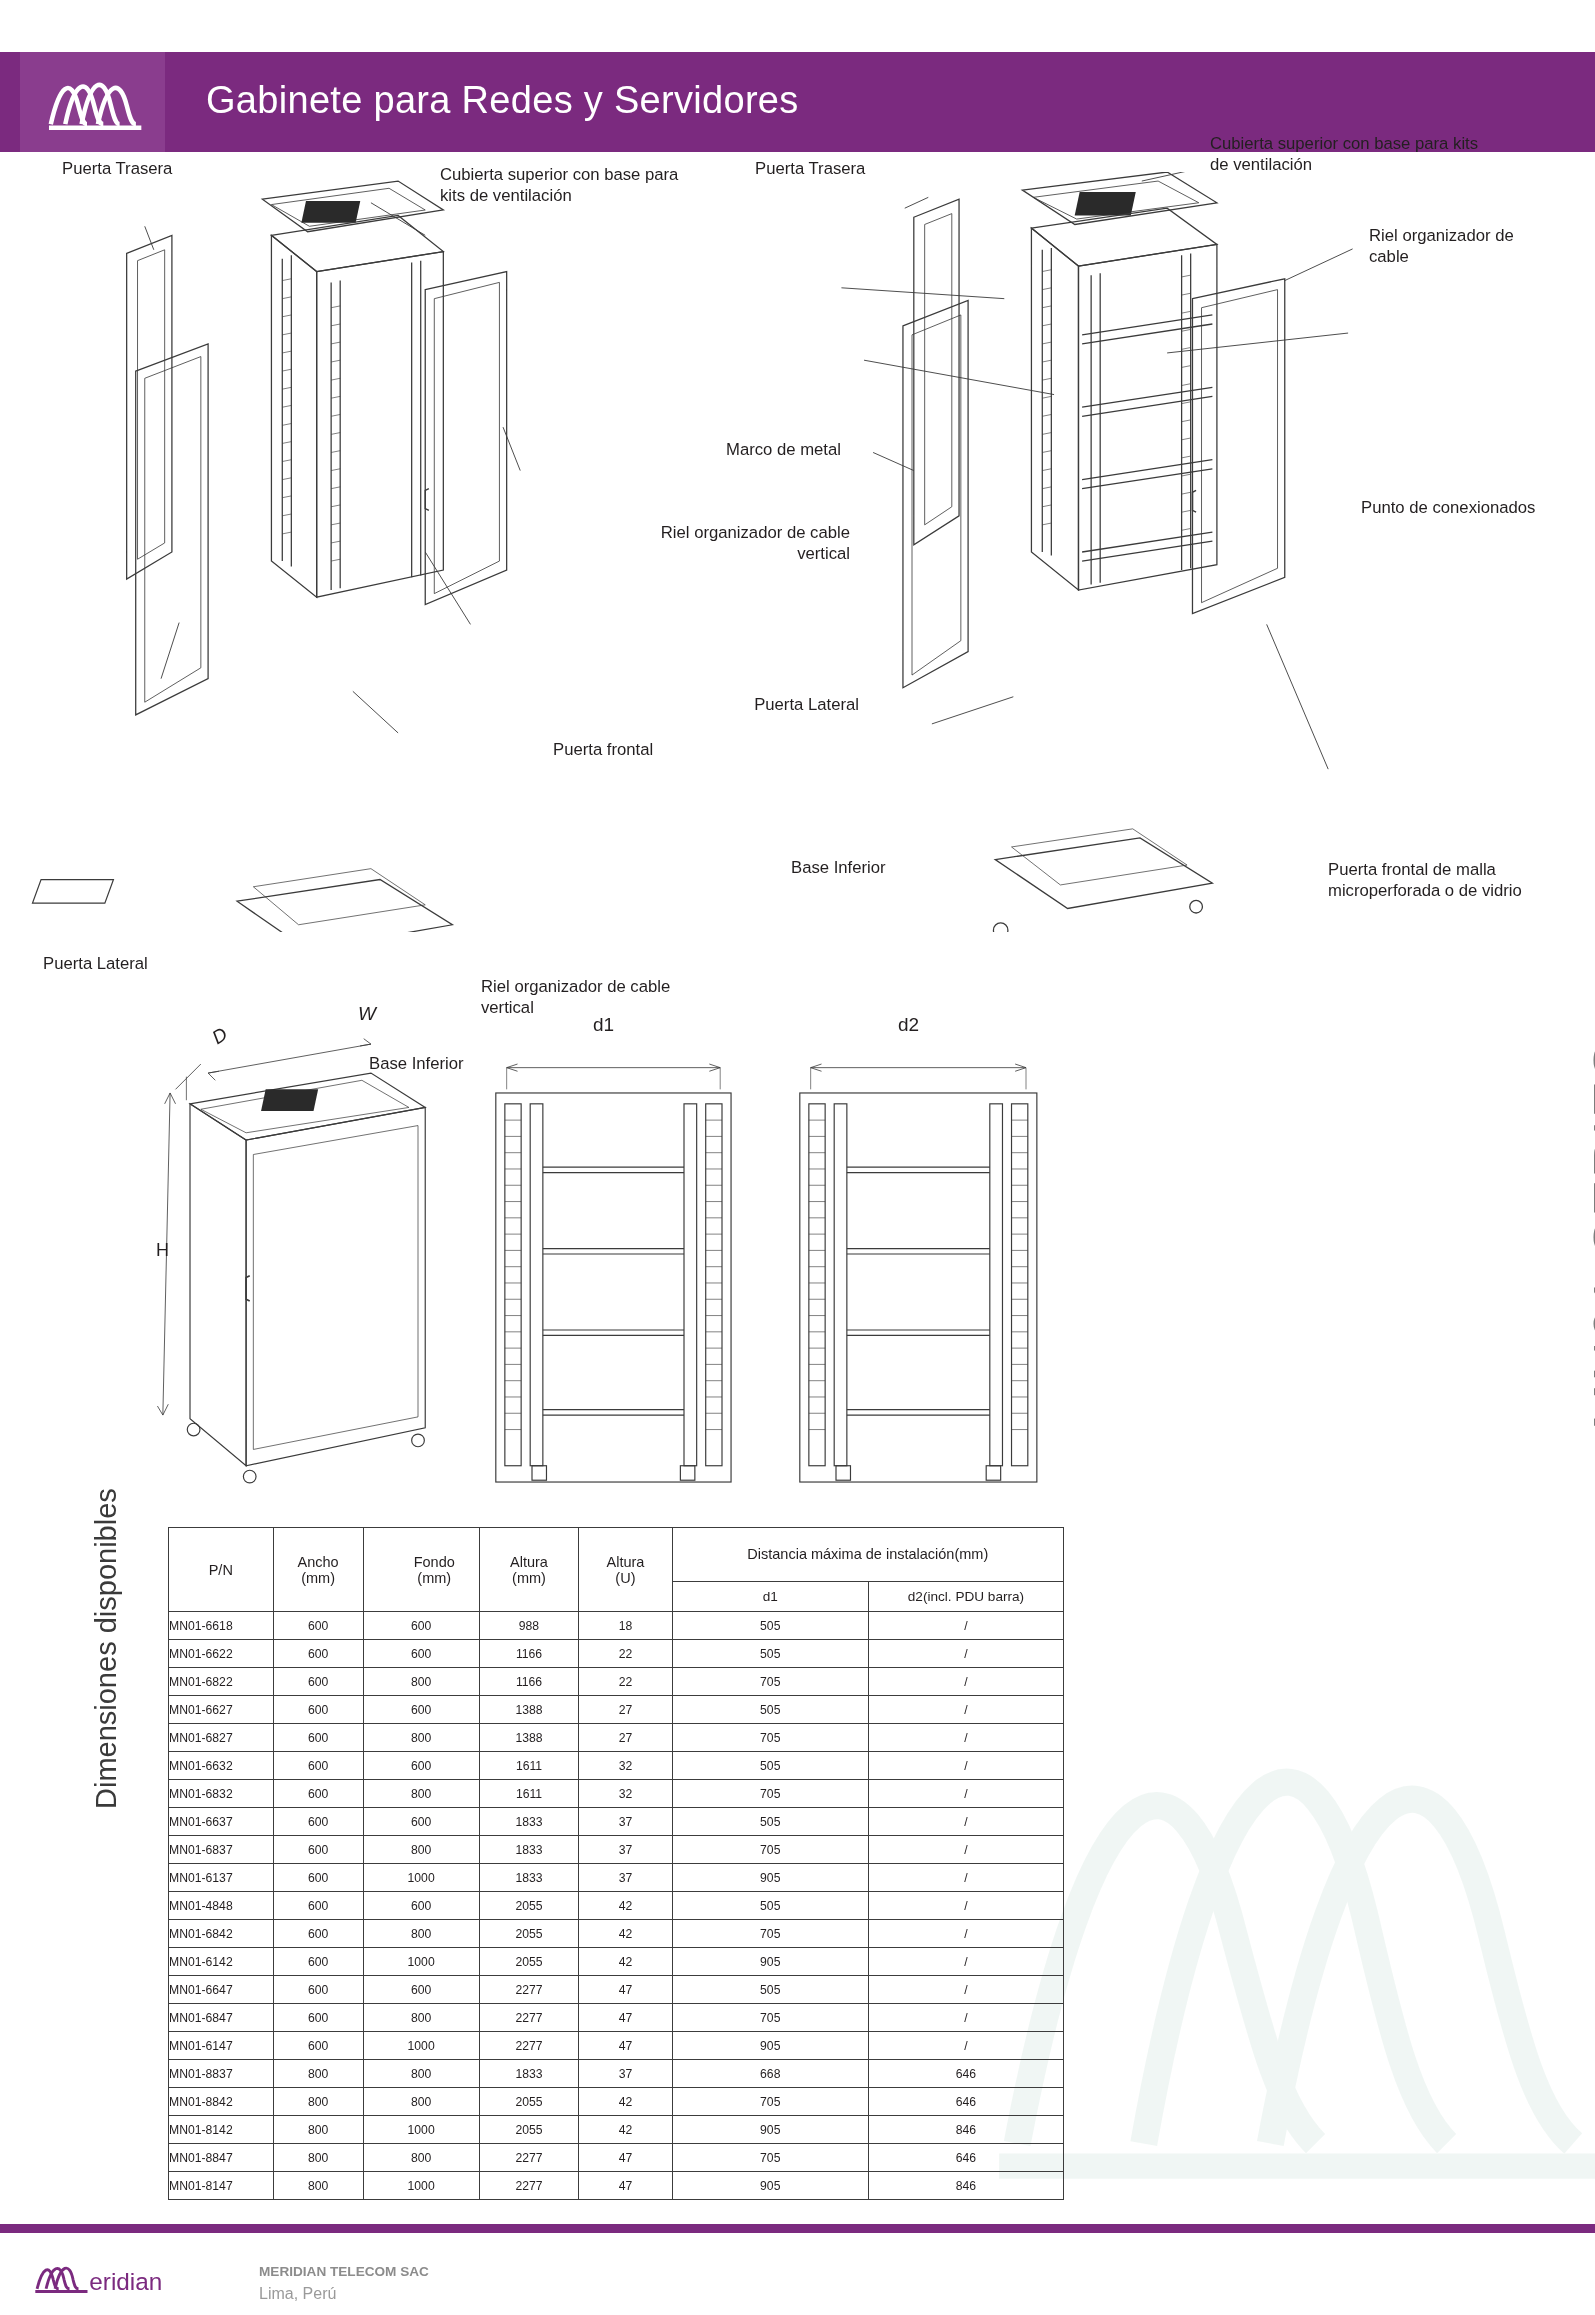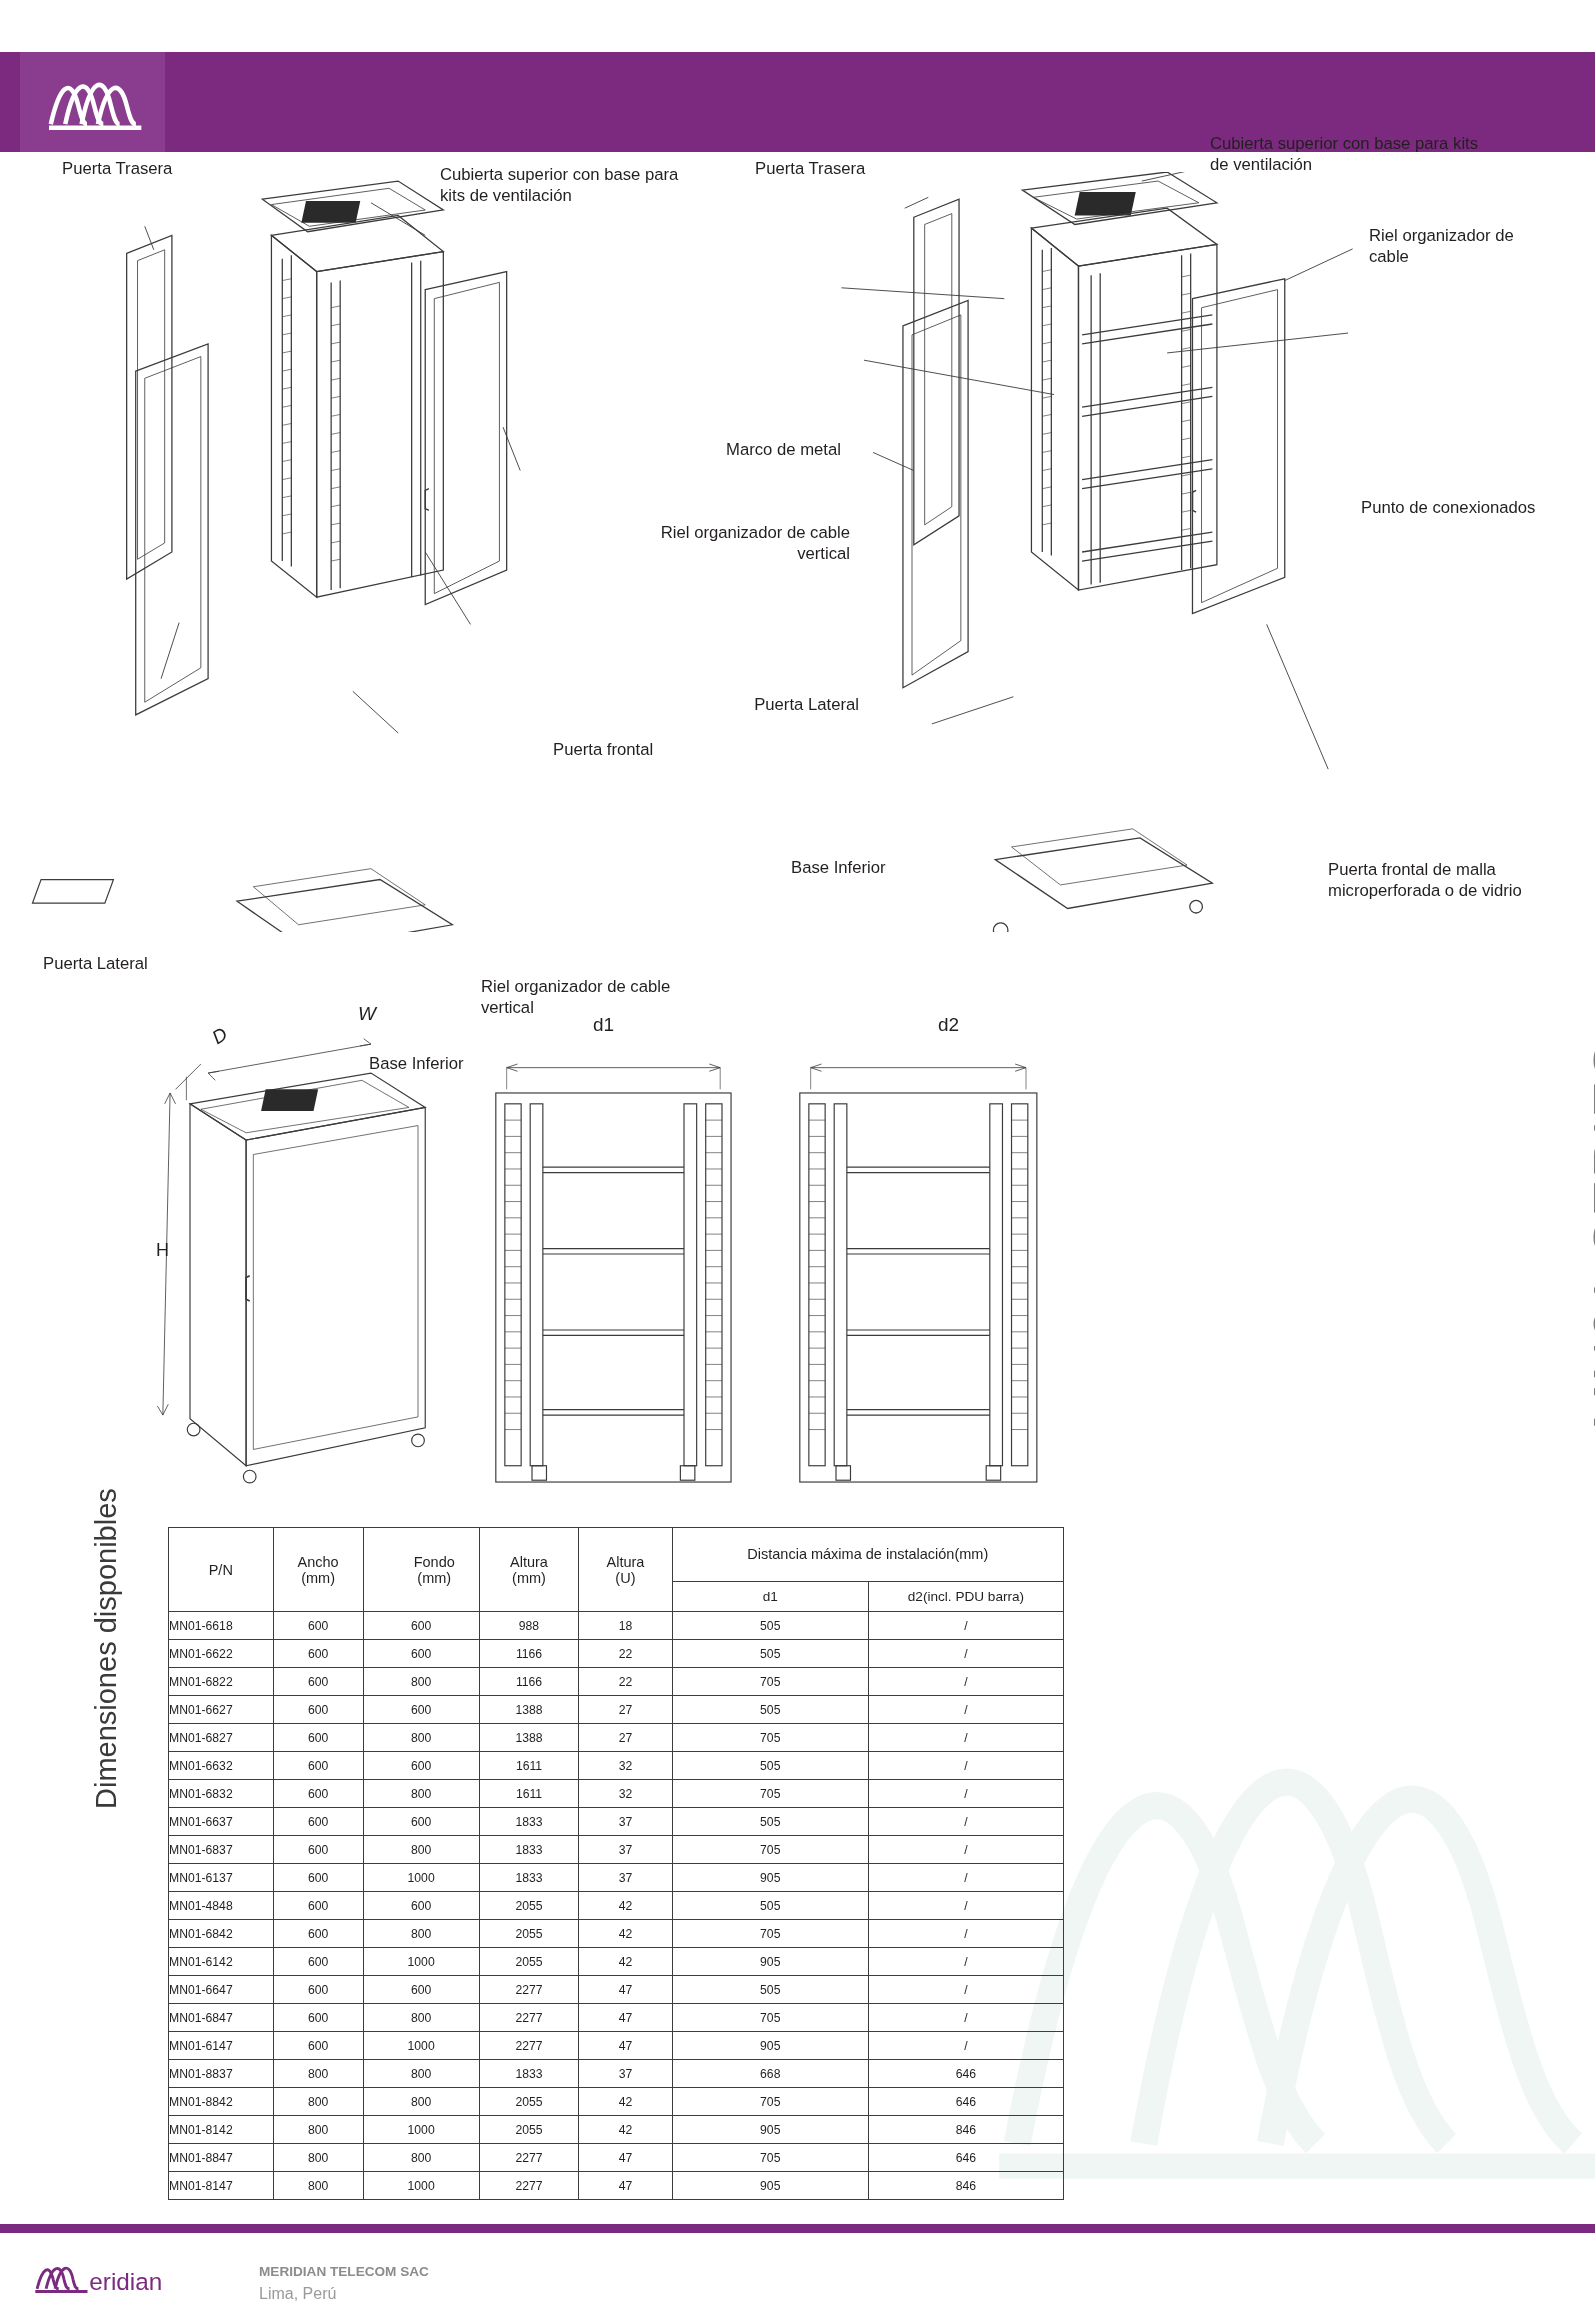--- a/index.html
+++ b/index.html
@@ -93,20 +93,21 @@
 <div class="header">
   <div class="header-logo-inner">
     <svg class="logo-mark" viewBox="0 0 120 74">
       <path d="M4 62 C14 18, 26 10, 34 40 C38 56, 40 62, 44 62" fill="none" stroke="#ffffff" stroke-width="5"></path>
       <path d="M20 62 C30 14, 44 8, 52 42 C56 58, 58 62, 62 62" fill="none" stroke="#ffffff" stroke-width="5"></path>
       <path d="M38 62 C48 12, 62 6, 70 40 C74 56, 76 62, 80 62" fill="none" stroke="#ffffff" stroke-width="5"></path>
       <path d="M56 62 C66 16, 80 10, 88 42 C92 58, 94 62, 98 62" fill="none" stroke="#ffffff" stroke-width="5"></path>
       <path d="M2 66 L104 66" stroke="#ffffff" stroke-width="5" fill="none"></path>
     </svg>
   </div>
+  <div class="header-title">Gabinete para Redes y Servidores</div>
 </div>
 
 <div class="series-text">MN01 SERIES</div>
 <div class="dim-label">Dimensiones disponibles</div>
 
 <svg class="watermark" viewBox="0 0 720 620">
   <g fill="none" stroke="#cfe3dc" stroke-width="30">
     <path d="M40 560 C120 140, 220 90, 280 330 C312 450, 330 520, 370 560"></path>
     <path d="M180 560 C260 110, 365 60, 425 310 C455 440, 475 520, 515 560"></path>
     <path d="M320 560 C400 130, 505 80, 565 330 C595 455, 615 525, 655 560"></path>
@@ -450,21 +451,21 @@
       <path d="M1134 100 L1122 96 M1134 100 L1122 104" stroke-width=".9"></path>
       <path d="M896 100 L896 124" stroke-width=".7"></path>
         <path d="M1134 100 L1134 124" stroke-width=".7"></path>
     </g>
   </svg>
 
   <div class="lbl" style="left:358px;top:25px;font-style:italic;font-size:19px;">W</div>
   <div class="lbl" style="left:213px;top:47px;font-style:italic;font-size:19px;transform:rotate(-32deg);">D</div>
   <div class="lbl" style="left:156px;top:262px;font-size:18px;">H</div>
   <div class="lbl" style="left:593px;top:36px;font-size:19px;">d1</div>
-  <div class="lbl" style="left:898px;top:36px;font-size:19px;margin-left:40px;">d2</div>
+  <div class="lbl" style="left:898px;top:36px;font-size:19px;">d2</div>
 </div>
 
 <div class="table-wrap">
   <table class="spec">
     <thead>
       <tr>
         <th rowspan="2" style="width:107px;">P/N</th>
         <th rowspan="2" style="width:90px;">
           <div>Ancho</div>
           <div>(mm)</div>

